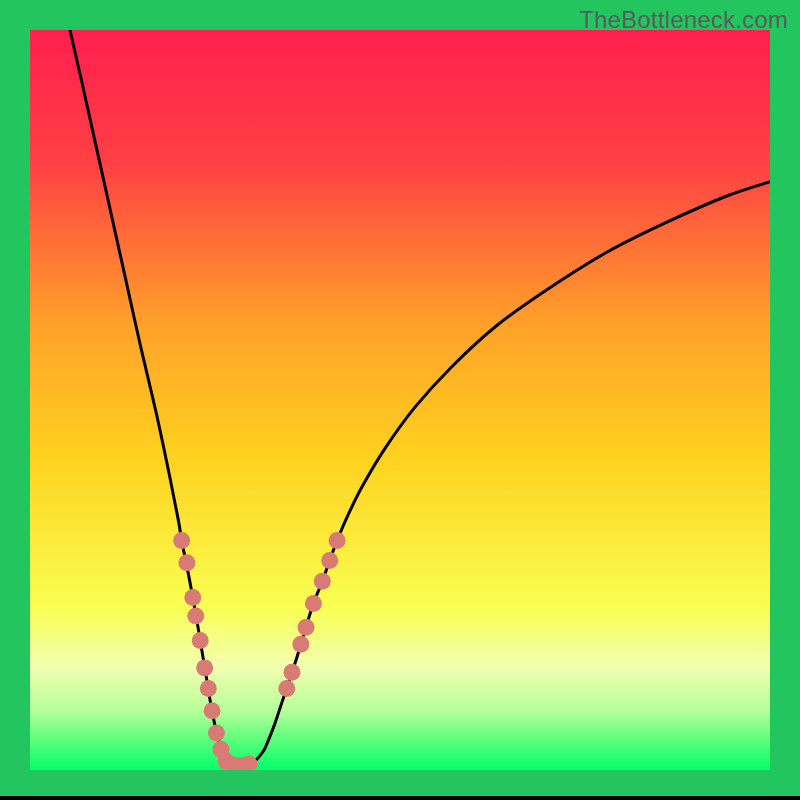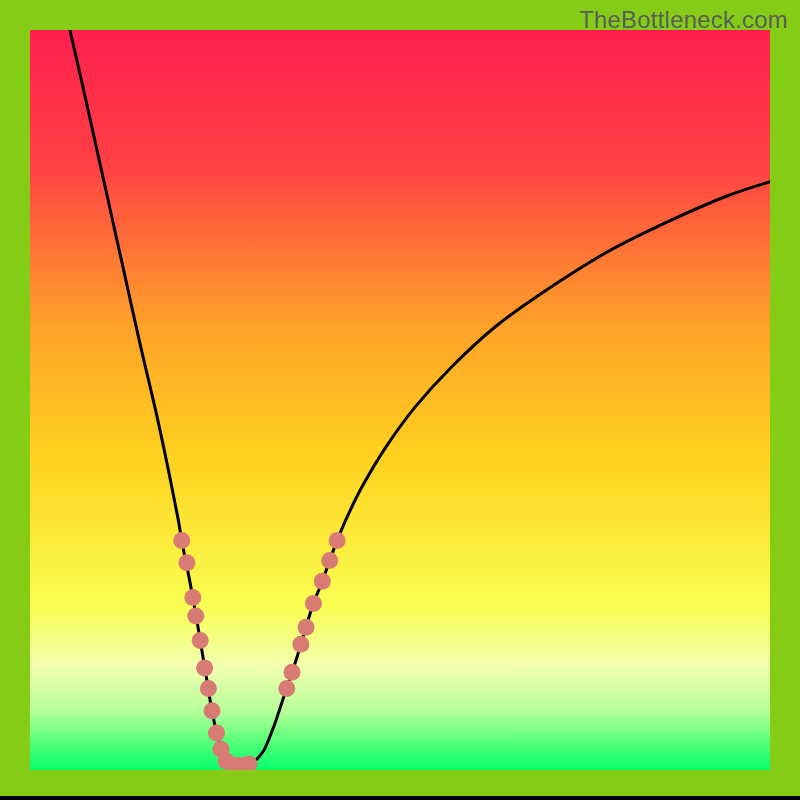--- a/index.html
+++ b/index.html
@@ -7,21 +7,21 @@
     padding: 0;
     width: 800px;
     height: 800px;
     background: #000;
     overflow: hidden;
   }
   .canvas {
     position: relative;
     width: 800px;
     height: 796px;
-    background: #84cc16;
+    background: #22c55e;
   }
   .plot-area {
     position: absolute;
     left: 30px;
     top: 30px;
     width: 740px;
     height: 740px;
     overflow: hidden;
   }
   .gradient-bg {

